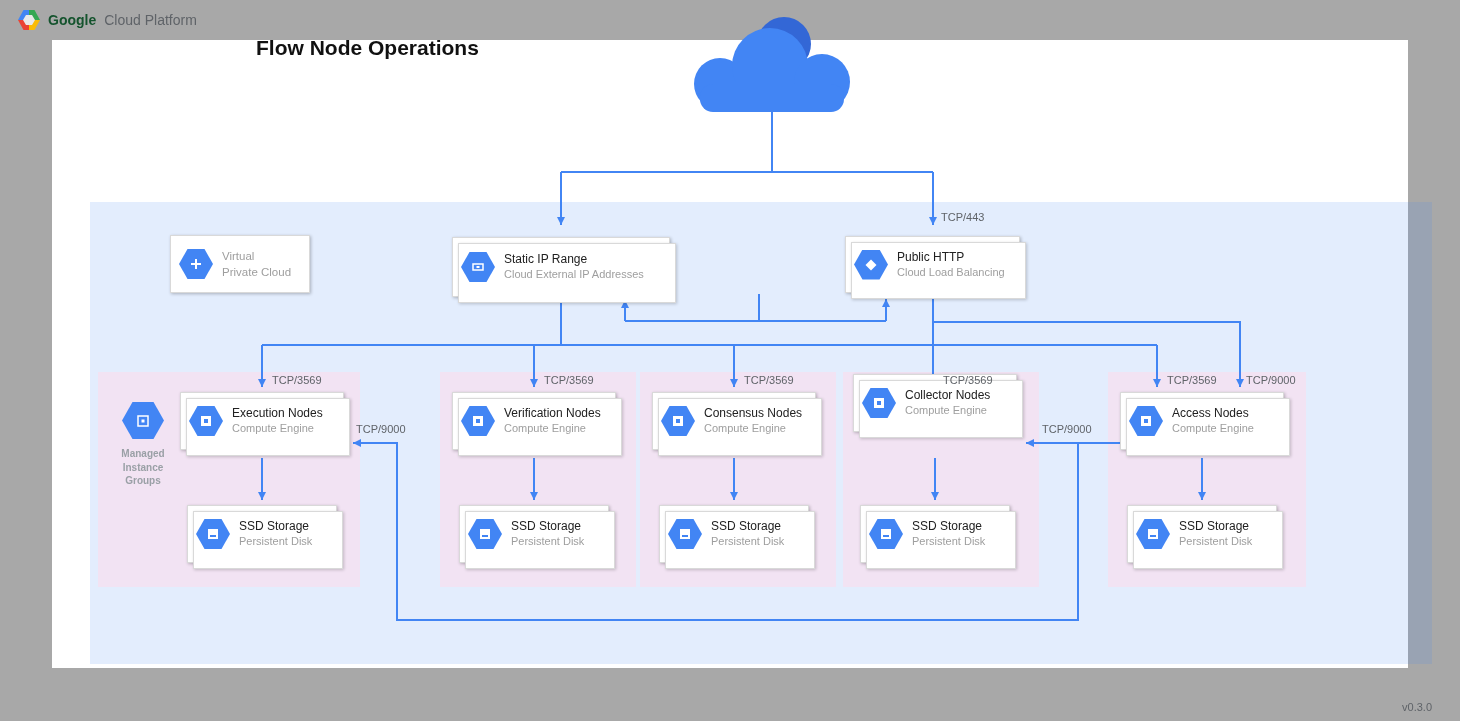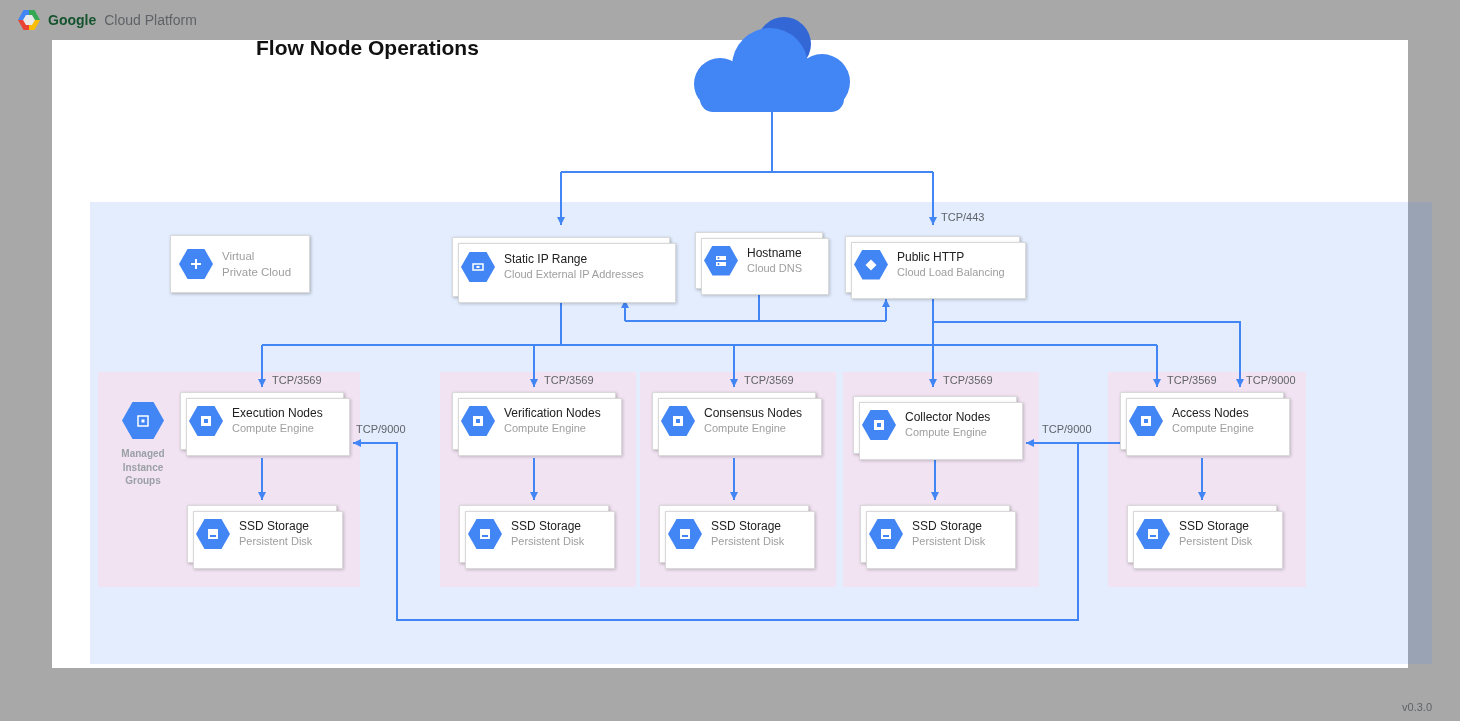--- a/index.html
+++ b/index.html
@@ -133,34 +133,20 @@
           <rect x="3" y="5" width="10" height="6" fill="none" stroke="#fff" stroke-width="1.5"></rect>
           <rect x="6.5" y="7" width="3" height="2" fill="#fff"></rect>
         </svg>
     </span>
     <span class="txt">
       <span class="t">Static IP Range</span>
       <span class="s">Cloud External IP Addresses</span>
     </span>
   </div>
 
-  <div class="card stacked" style="left:695px;top:232px;width:128px;height:57px;">
-    <span class="hex">
-      <svg width="16" height="16" viewBox="0 0 16 16">
-          <rect x="3" y="3" width="10" height="4" fill="#fff"></rect>
-          <circle cx="5.5" cy="5" r="1" fill="#4285f4"></circle>
-          <rect x="3" y="9" width="10" height="4" fill="#fff"></rect>
-          <circle cx="5.5" cy="11" r="1" fill="#4285f4"></circle>
-        </svg>
-    </span>
-    <span class="txt">
-      <span class="t">Hostname</span>
-      <span class="s">Cloud DNS</span>
-    </span>
-  </div>
 
   <div class="card stacked" style="left:845px;top:236px;width:175px;height:57px;">
     <span class="hex">
       <svg width="16" height="16" viewBox="0 0 16 16">
           <path d="M8 2.5 L13.5 8 L8 13.5 L2.5 8 Z" fill="#fff"></path>
         </svg>
     </span>
     <span class="txt">
       <span class="t">Public HTTP</span>
       <span class="s">Cloud Load Balancing</span>
@@ -208,21 +194,21 @@
       <svg width="16" height="16" viewBox="0 0 16 16">
           <rect x="3" y="3" width="10" height="10" fill="#fff"></rect>
           <rect x="6" y="6" width="4" height="4" fill="#4285f4"></rect>
         </svg>
     </span>
     <span class="txt">
       <span class="t">Consensus Nodes</span>
       <span class="s">Compute Engine</span>
     </span>
   </div>
-  <div class="card stacked" style="left:853px;top:396px;width:164px;height:58px;">
+  <div class="card stacked" style="left:853px;top:374px;width:164px;height:58px;">
     <span class="hex">
       <svg width="16" height="16" viewBox="0 0 16 16">
           <rect x="3" y="3" width="10" height="10" fill="#fff"></rect>
           <rect x="6" y="6" width="4" height="4" fill="#4285f4"></rect>
         </svg>
     </span>
     <span class="txt">
       <span class="t">Collector Nodes</span>
       <span class="s">Compute Engine</span>
     </span>

